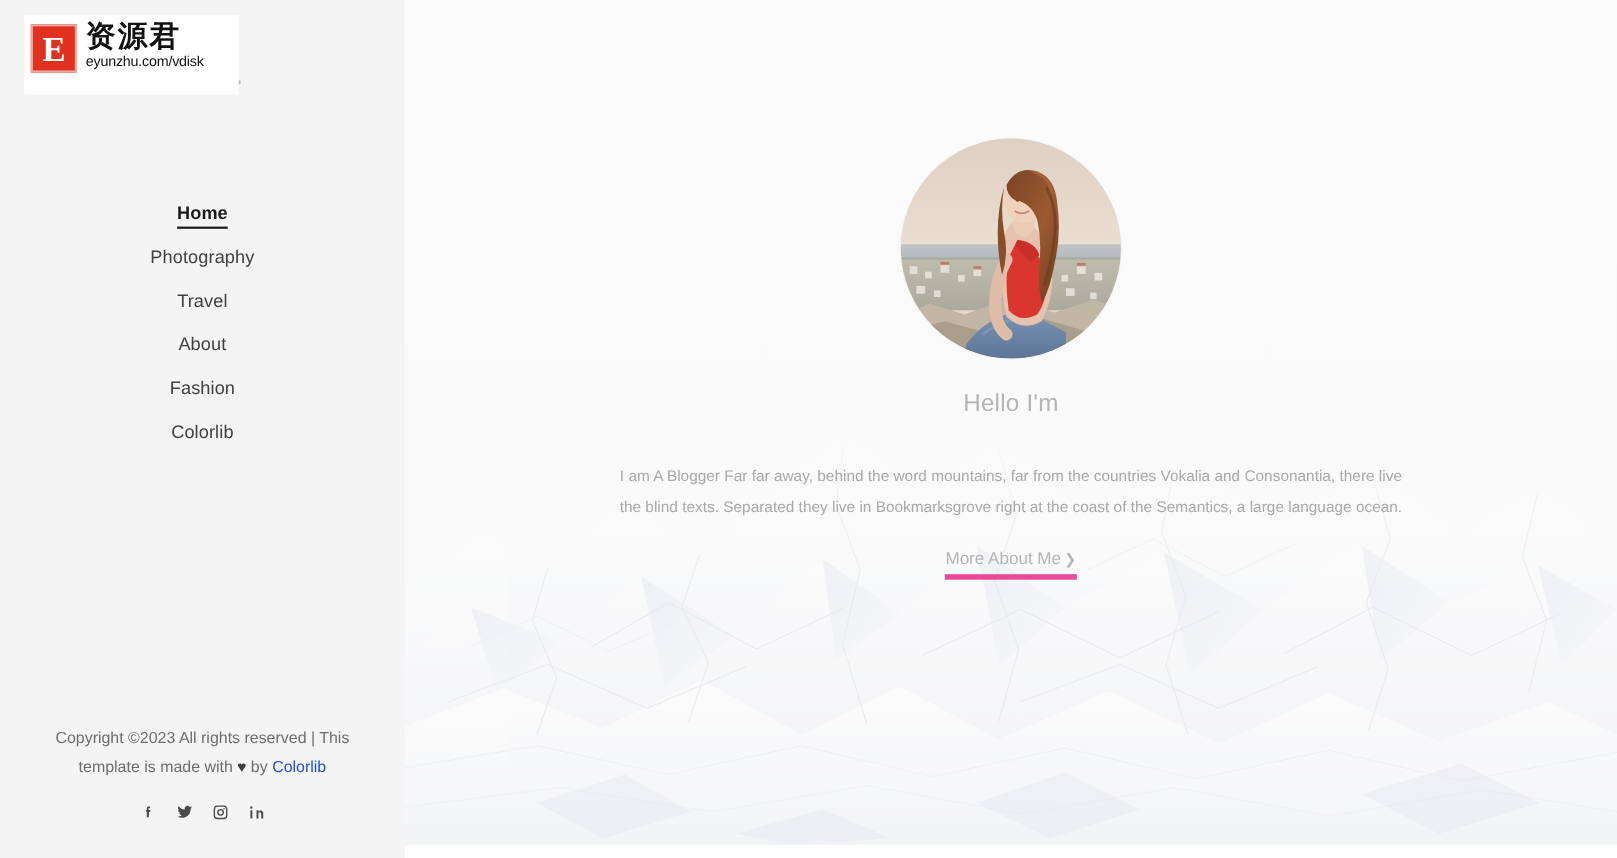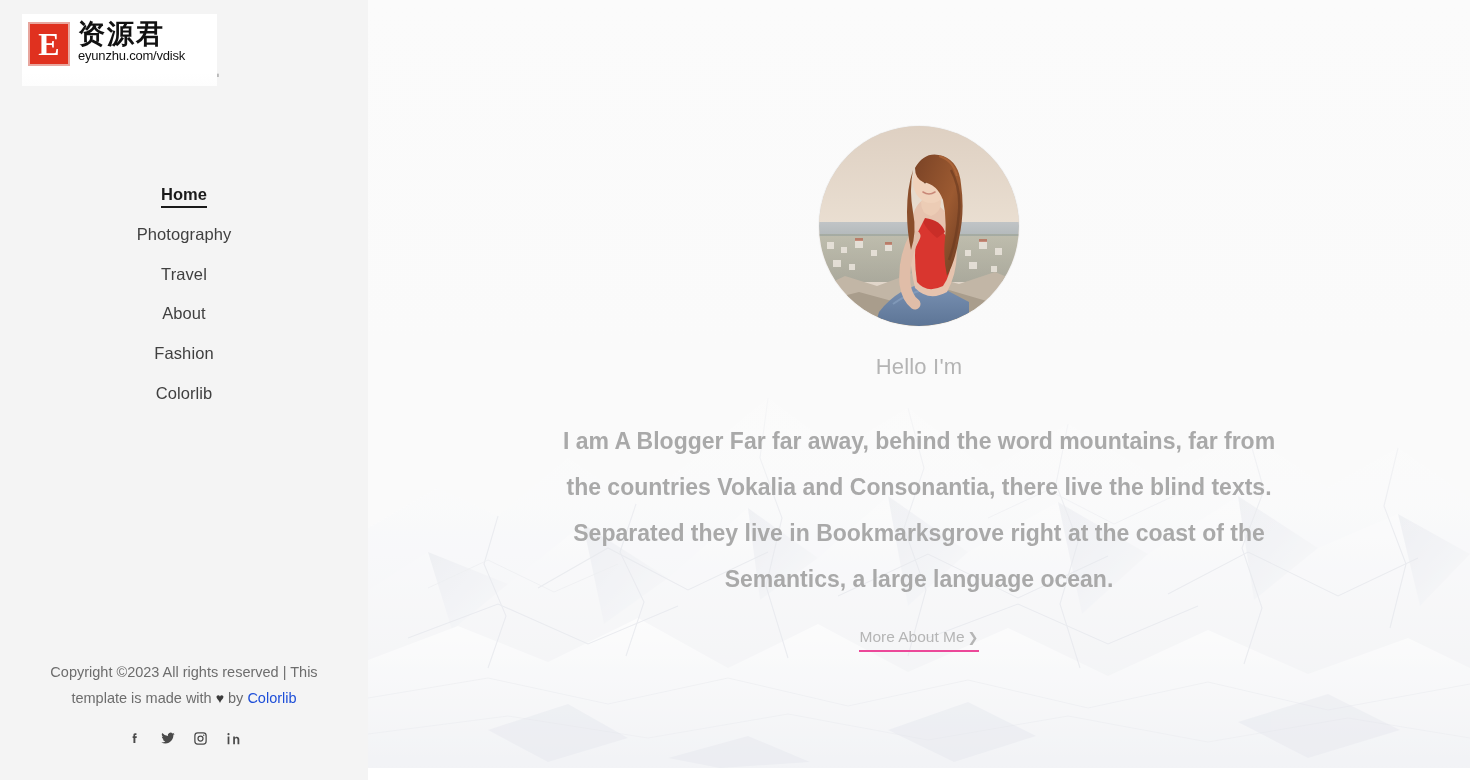--- a/index.html
+++ b/index.html
@@ -185,32 +185,32 @@
   #name {
     margin-top: 14px;
     font-size: 43px;
     font-weight: 700;
     color: #2b2b2b;
     letter-spacing: -0.6px;
   }
   #bio {
     margin: 38px auto 16px;
     width: 720px;
-    font-size: 23px;
+    font-size: 14px;
     line-height: 2.0;
     color: #a9a9a9;
-    font-weight: 700;
+    font-weight: 400;
   }
   #more-wrap { margin-top: 26px; }
   #more {
     display: inline-block;
     font-size: 15.5px;
     color: #b5b5b5;
     text-decoration: none;
-    border-bottom: 2px solid #ec4899;
+    border-bottom: 5px solid #ec4899;
     padding-bottom: 4px;
     cursor: pointer;
   }
   #more .chev { font-size: 13px; margin-left: 3px; }
 </style>
 </head>
 <body>
 
 <div id="page">
 

